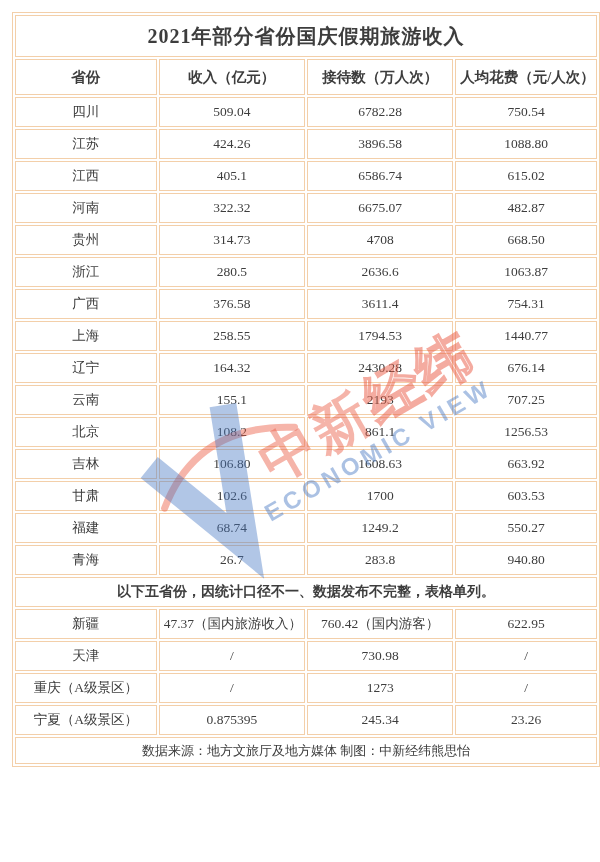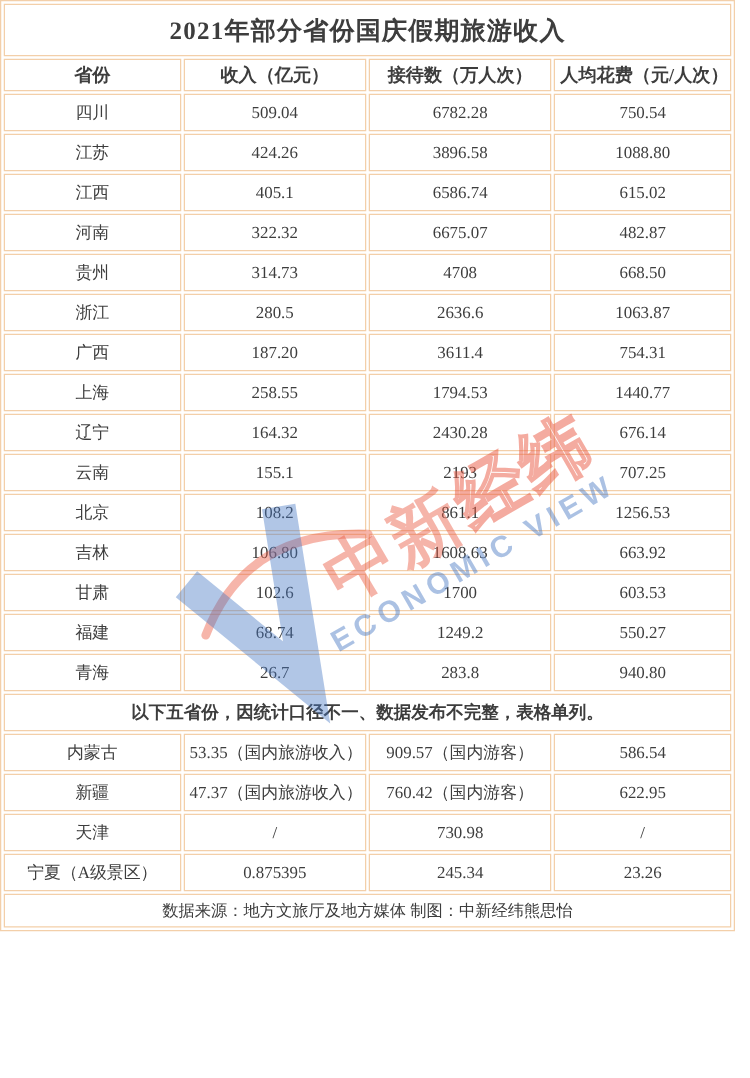--- a/index.html
+++ b/index.html
@@ -12,21 +12,21 @@
     margin: 0; padding: 0;
     width: 600px; height: 862px;
     background: var(--bg);
     overflow: hidden;
     font-family: "Liberation Serif", "DejaVu Serif", serif;
     color: var(--text);
   }
   .page {
     position: relative;
     width: 600px; height: 862px;
-    padding: 0;
+    padding: 12px;
   }
   table.tbl {
     width: 588px;
     border-collapse: separate;
     border-spacing: 2px;
     border: 1.5px solid var(--border);
     table-layout: fixed;
   }
   .tbl th, .tbl td {
     border: 1.5px solid var(--border);
@@ -39,21 +39,21 @@
     overflow: hidden;
     white-space: nowrap;
   }
   .tbl th.title-cell {
     height: 42px;
     font-size: 20px;
     font-weight: bold;
     letter-spacing: 1px;
   }
   .tbl tr.header-row th {
-    height: 26px;
+    height: 36px;
     font-size: 14.5px;
     font-weight: bold;
   }
   .tbl td.note-cell {
     height: 30px;
     font-size: 14px;
     font-weight: bold;
     font-family: Liberation Serif, serif;
   }
   .tbl td.footer-cell {
@@ -131,21 +131,21 @@
           <td>668.50</td>
         </tr>
         <tr>
           <td>浙江</td>
           <td>280.5</td>
           <td>2636.6</td>
           <td>1063.87</td>
         </tr>
         <tr>
           <td>广西</td>
-          <td>187.20</td>
+          <td>376.58</td>
           <td>3611.4</td>
           <td>754.31</td>
         </tr>
         <tr>
           <td>上海</td>
           <td>258.55</td>
           <td>1794.53</td>
           <td>1440.77</td>
         </tr>
         <tr>
@@ -191,35 +191,35 @@
           <td>940.80</td>
         </tr>
       </tbody>
     <tbody>
       <tr>
         <td class="note-cell" colspan="4">以下五省份，因统计口径不一、数据发布不完整，表格单列。</td>
       </tr>
     </tbody>
     <tbody>
         <tr>
-          <td>内蒙古</td>
-          <td>53.35（国内旅游收入）</td>
-          <td>909.57（国内游客）</td>
-          <td>586.54</td>
-        </tr>
-        <tr>
           <td>新疆</td>
           <td>47.37（国内旅游收入）</td>
           <td>760.42（国内游客）</td>
           <td>622.95</td>
         </tr>
         <tr>
           <td>天津</td>
           <td>/</td>
           <td>730.98</td>
+          <td>/</td>
+        </tr>
+        <tr>
+          <td>重庆（A级景区）</td>
+          <td>/</td>
+          <td>1273</td>
           <td>/</td>
         </tr>
         <tr>
           <td>宁夏（A级景区）</td>
           <td>0.875395</td>
           <td>245.34</td>
           <td>23.26</td>
         </tr>
       </tbody>
     <tbody>

